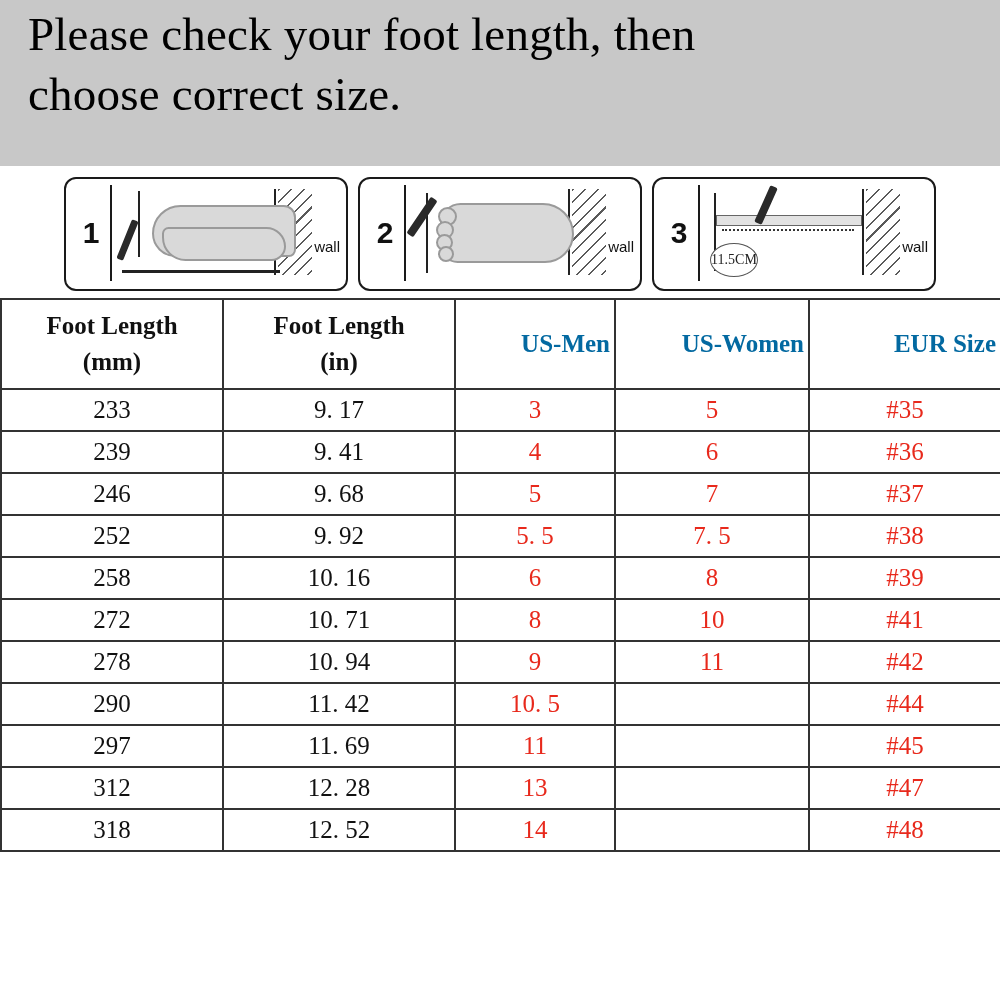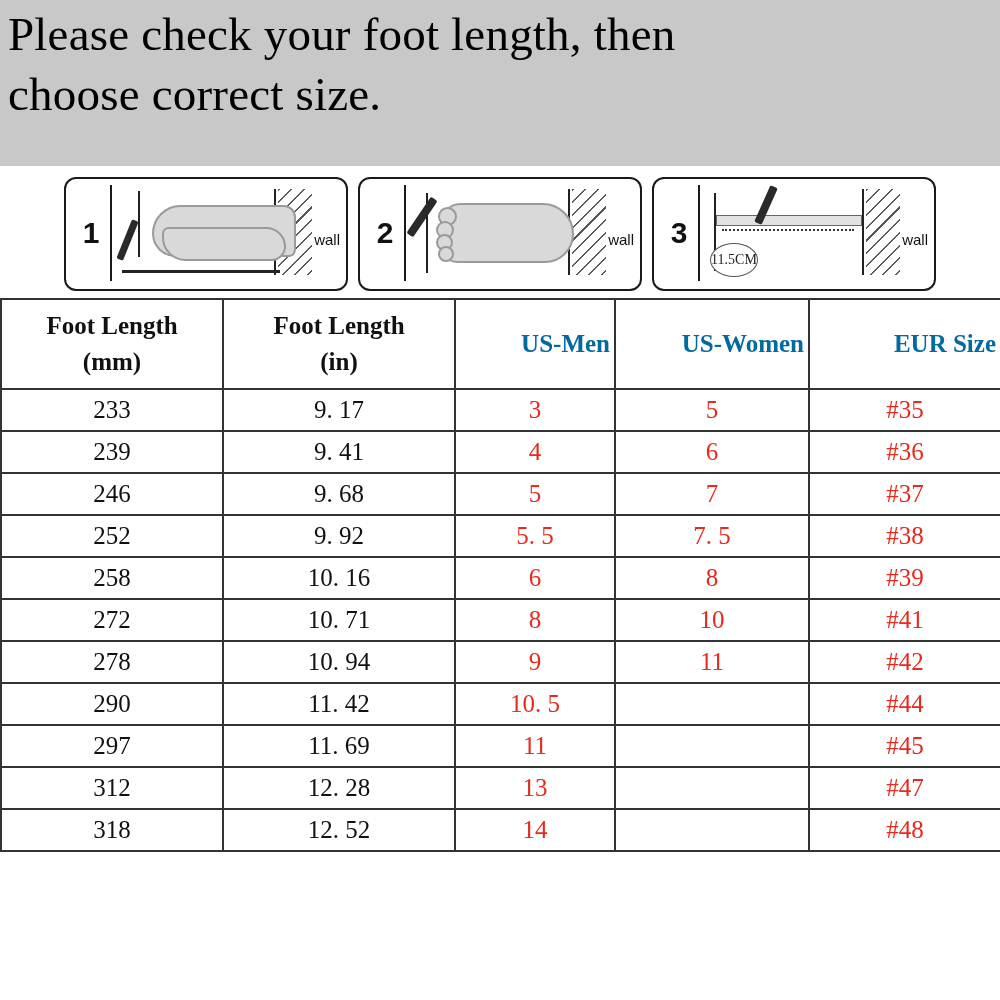--- a/index.html
+++ b/index.html
@@ -18,21 +18,21 @@
     width: 1000px;
     height: 1000px;
     position: relative;
     background: #ffffff;
   }
 
   
   .header {
     background: #c8c8c8;
     height: 166px;
-    padding: 4px 6px 0 8px;
+    padding: 4px 6px 0 28px;
     box-sizing: border-box;
   }
   .header-line {
     font-family: "Liberation Serif", serif;
     font-size: 47px;
     line-height: 60px;
     color: #000000;
     letter-spacing: 0.2px;
     white-space: nowrap;
   }
@@ -70,21 +70,21 @@
     justify-content: center;
     font-family: "Liberation Sans", sans-serif;
     font-weight: bold;
     font-size: 30px;
     color: #111111;
     box-sizing: border-box;
   }
   .step-wall-label {
     position: absolute;
     right: 6px;
-    bottom: 41px;
+    bottom: 34px;
     font-family: "Liberation Sans", sans-serif;
     font-size: 15px;
     color: #111111;
   }
   .hatch {
     position: absolute;
     top: 10px;
     width: 34px;
     height: 86px;
     background:

